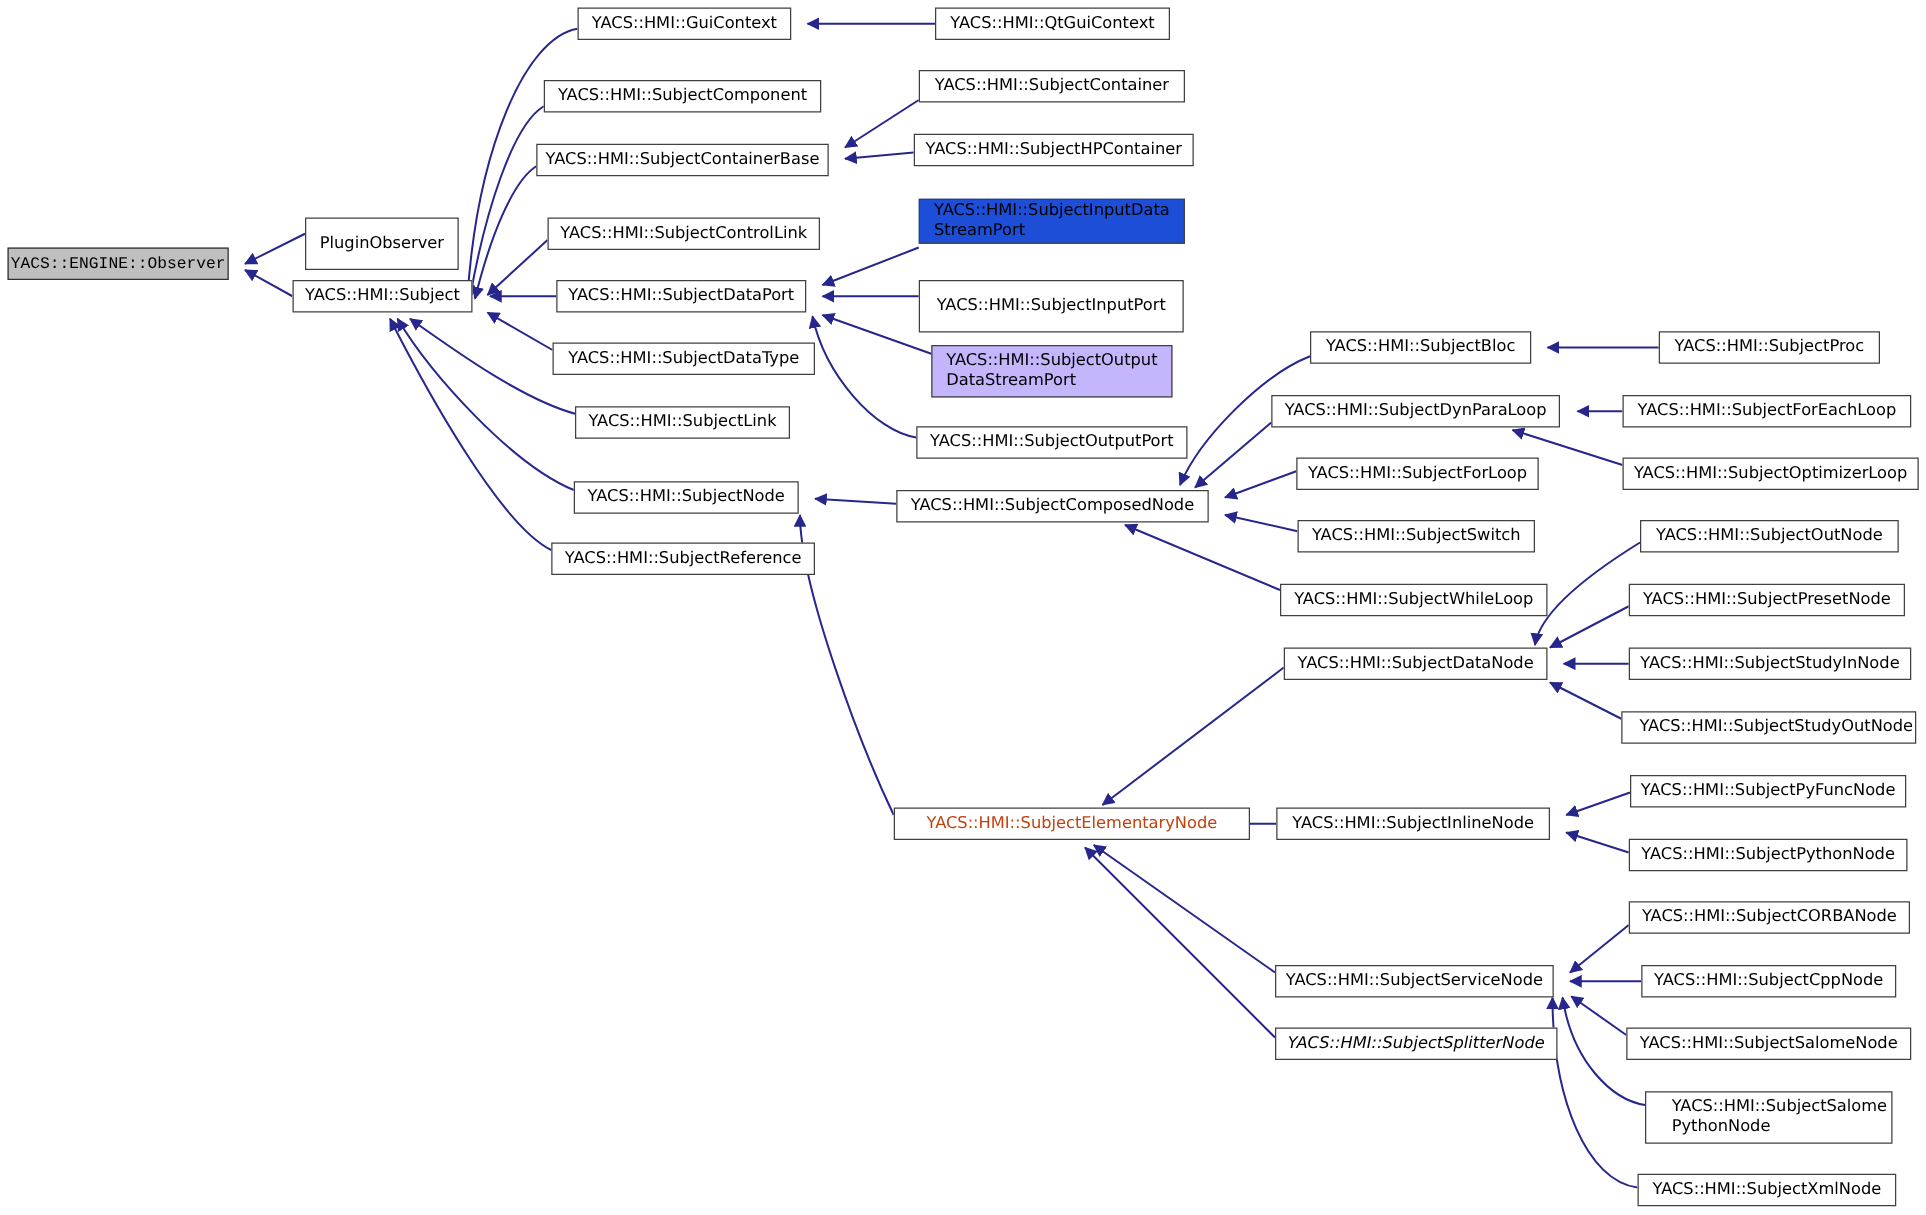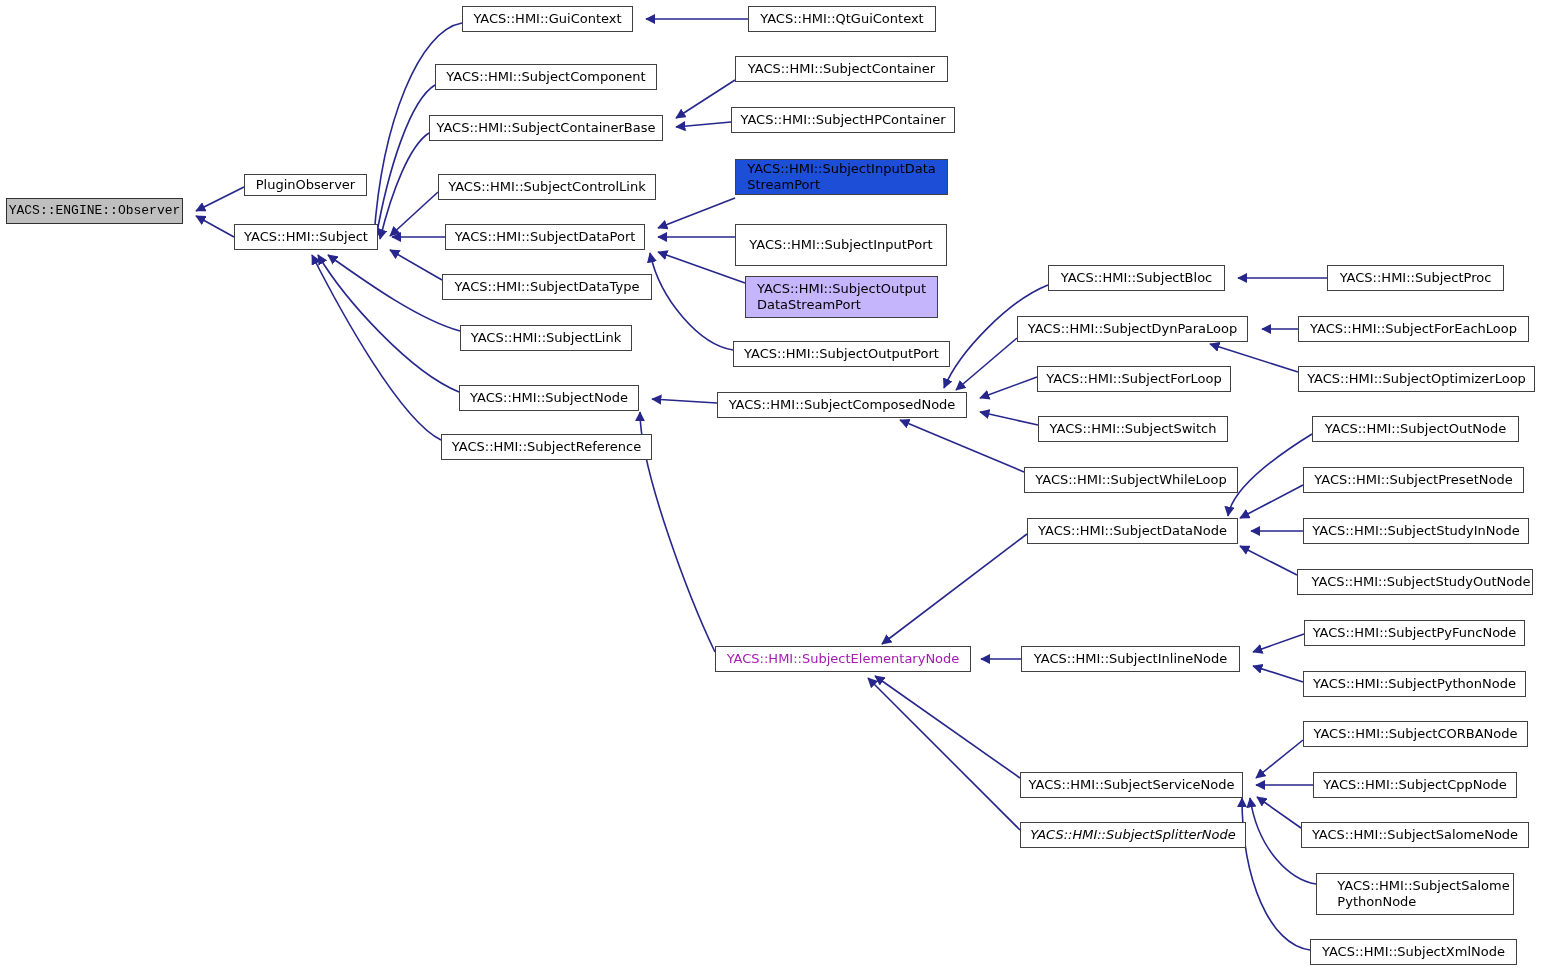--- a/index.html
+++ b/index.html
@@ -94,21 +94,21 @@
       <path d="M 1020,830 L 868,678" fill="none" stroke="#26268c" stroke-width="1.6" marker-end="url(#arrowhead)"></path>
       <path d="M 1304,634 L 1253,652" fill="none" stroke="#26268c" stroke-width="1.6" marker-end="url(#arrowhead)"></path>
       <path d="M 1303,682 L 1253,666" fill="none" stroke="#26268c" stroke-width="1.6" marker-end="url(#arrowhead)"></path>
       <path d="M 1303,740 L 1256,778" fill="none" stroke="#26268c" stroke-width="1.6" marker-end="url(#arrowhead)"></path>
       <path d="M 1313,785 L 1256,785" fill="none" stroke="#26268c" stroke-width="1.6" marker-end="url(#arrowhead)"></path>
       <path d="M 1301,828 L 1257,797" fill="none" stroke="#26268c" stroke-width="1.6" marker-end="url(#arrowhead)"></path>
       <path d="M 1316,884 C 1290,880 1258,850 1250,798" fill="none" stroke="#26268c" stroke-width="1.6" marker-end="url(#arrowhead)"></path>
       <path d="M 1310,950 C 1270,945 1242,880 1242,798" fill="none" stroke="#26268c" stroke-width="1.6" marker-end="url(#arrowhead)"></path>
     </svg>
 <div class="node highlight" style="left: 6px; top: 198px; width: 177px; height: 26px; border-color: rgb(48, 48, 48); background: rgb(191, 191, 191); color: rgb(0, 0, 0);">YACS::ENGINE::Observer</div>
-    <div class="node" style="left: 244px; top: 174px; width: 123px; height: 22px; border-color: rgb(64, 64, 64); background: rgb(255, 255, 255); color: rgb(0, 0, 0);">PluginObserver</div>
+    <div class="node" style="left: 244px; top: 174px; width: 123px; height: 42px; border-color: rgb(64, 64, 64); background: rgb(255, 255, 255); color: rgb(0, 0, 0);">PluginObserver</div>
     <div class="node" style="left: 234px; top: 224px; width: 144px; height: 26px; border-color: rgb(64, 64, 64); background: rgb(255, 255, 255); color: rgb(0, 0, 0);">YACS::HMI::Subject</div>
     <div class="node" style="left: 462px; top: 6px; width: 171px; height: 26px; border-color: rgb(64, 64, 64); background: rgb(255, 255, 255); color: rgb(0, 0, 0);">YACS::HMI::GuiContext</div>
     <div class="node" style="left: 748px; top: 6px; width: 188px; height: 26px; border-color: rgb(64, 64, 64); background: rgb(255, 255, 255); color: rgb(0, 0, 0);">YACS::HMI::QtGuiContext</div>
     <div class="node" style="left: 435px; top: 64px; width: 222px; height: 26px; border-color: rgb(64, 64, 64); background: rgb(255, 255, 255); color: rgb(0, 0, 0);">YACS::HMI::SubjectComponent</div>
     <div class="node" style="left: 735px; top: 56px; width: 213px; height: 26px; border-color: rgb(64, 64, 64); background: rgb(255, 255, 255); color: rgb(0, 0, 0);">YACS::HMI::SubjectContainer</div>
     <div class="node" style="left: 429px; top: 115px; width: 234px; height: 26px; border-color: rgb(64, 64, 64); background: rgb(255, 255, 255); color: rgb(0, 0, 0);">YACS::HMI::SubjectContainerBase</div>
     <div class="node" style="left: 731px; top: 107px; width: 224px; height: 26px; border-color: rgb(64, 64, 64); background: rgb(255, 255, 255); color: rgb(0, 0, 0);">YACS::HMI::SubjectHPContainer</div>
     <div class="node" style="left: 438px; top: 174px; width: 218px; height: 26px; border-color: rgb(64, 64, 64); background: rgb(255, 255, 255); color: rgb(0, 0, 0);">YACS::HMI::SubjectControlLink</div>
     <div class="node" style="left: 735px; top: 159px; width: 213px; height: 36px; border-color: rgb(64, 64, 64); background: #1d4ed8; color: rgb(0, 0, 0);">YACS::HMI::SubjectInputData
 StreamPort</div>
@@ -128,21 +128,21 @@
     <div class="node" style="left: 1298px; top: 316px; width: 231px; height: 26px; border-color: rgb(64, 64, 64); background: rgb(255, 255, 255); color: rgb(0, 0, 0);">YACS::HMI::SubjectForEachLoop</div>
     <div class="node" style="left: 1037px; top: 366px; width: 194px; height: 26px; border-color: rgb(64, 64, 64); background: rgb(255, 255, 255); color: rgb(0, 0, 0);">YACS::HMI::SubjectForLoop</div>
     <div class="node" style="left: 1298px; top: 366px; width: 237px; height: 26px; border-color: rgb(64, 64, 64); background: rgb(255, 255, 255); color: rgb(0, 0, 0);">YACS::HMI::SubjectOptimizerLoop</div>
     <div class="node" style="left: 1038px; top: 416px; width: 190px; height: 26px; border-color: rgb(64, 64, 64); background: rgb(255, 255, 255); color: rgb(0, 0, 0);">YACS::HMI::SubjectSwitch</div>
     <div class="node" style="left: 1312px; top: 416px; width: 207px; height: 26px; border-color: rgb(64, 64, 64); background: rgb(255, 255, 255); color: rgb(0, 0, 0);">YACS::HMI::SubjectOutNode</div>
     <div class="node" style="left: 1024px; top: 467px; width: 214px; height: 26px; border-color: rgb(64, 64, 64); background: rgb(255, 255, 255); color: rgb(0, 0, 0);">YACS::HMI::SubjectWhileLoop</div>
     <div class="node" style="left: 1303px; top: 467px; width: 221px; height: 26px; border-color: rgb(64, 64, 64); background: rgb(255, 255, 255); color: rgb(0, 0, 0);">YACS::HMI::SubjectPresetNode</div>
     <div class="node" style="left: 1027px; top: 518px; width: 211px; height: 26px; border-color: rgb(64, 64, 64); background: rgb(255, 255, 255); color: rgb(0, 0, 0);">YACS::HMI::SubjectDataNode</div>
     <div class="node" style="left: 1303px; top: 518px; width: 226px; height: 26px; border-color: rgb(64, 64, 64); background: rgb(255, 255, 255); color: rgb(0, 0, 0);">YACS::HMI::SubjectStudyInNode</div>
     <div class="node" style="left: 1297px; top: 569px; width: 236px; height: 26px; border-color: rgb(64, 64, 64); background: rgb(255, 255, 255); color: rgb(0, 0, 0); padding-left: 16px;">YACS::HMI::SubjectStudyOutNode</div>
-    <div class="node" style="left: 715px; top: 646px; width: 256px; height: 26px; border-color: rgb(64, 64, 64); background: rgb(255, 255, 255); color: #a21caf;">YACS::HMI::SubjectElementaryNode</div>
+    <div class="node" style="left: 715px; top: 646px; width: 285px; height: 26px; border-color: rgb(64, 64, 64); background: rgb(255, 255, 255); color: #c2410c;">YACS::HMI::SubjectElementaryNode</div>
     <div class="node" style="left: 1304px; top: 620px; width: 221px; height: 26px; border-color: rgb(64, 64, 64); background: rgb(255, 255, 255); color: rgb(0, 0, 0);">YACS::HMI::SubjectPyFuncNode</div>
     <div class="node" style="left: 1021px; top: 646px; width: 219px; height: 26px; border-color: rgb(64, 64, 64); background: rgb(255, 255, 255); color: rgb(0, 0, 0);">YACS::HMI::SubjectInlineNode</div>
     <div class="node" style="left: 1303px; top: 671px; width: 223px; height: 26px; border-color: rgb(64, 64, 64); background: rgb(255, 255, 255); color: rgb(0, 0, 0);">YACS::HMI::SubjectPythonNode</div>
     <div class="node" style="left: 1303px; top: 721px; width: 225px; height: 26px; border-color: rgb(64, 64, 64); background: rgb(255, 255, 255); color: rgb(0, 0, 0);">YACS::HMI::SubjectCORBANode</div>
     <div class="node" style="left: 1020px; top: 772px; width: 223px; height: 26px; border-color: rgb(64, 64, 64); background: rgb(255, 255, 255); color: rgb(0, 0, 0);">YACS::HMI::SubjectServiceNode</div>
     <div class="node" style="left: 1313px; top: 772px; width: 204px; height: 26px; border-color: rgb(64, 64, 64); background: rgb(255, 255, 255); color: rgb(0, 0, 0);">YACS::HMI::SubjectCppNode</div>
     <div class="node" style="left: 1020px; top: 822px; width: 226px; height: 26px; border-color: rgb(64, 64, 64); background: rgb(255, 255, 255); color: rgb(0, 0, 0); font-style: italic;">YACS::HMI::SubjectSplitterNode</div>
     <div class="node" style="left: 1301px; top: 822px; width: 228px; height: 26px; border-color: rgb(64, 64, 64); background: rgb(255, 255, 255); color: rgb(0, 0, 0);">YACS::HMI::SubjectSalomeNode</div>
     <div class="node" style="left: 1316px; top: 873px; width: 198px; height: 42px; border-color: rgb(64, 64, 64); background: rgb(255, 255, 255); color: rgb(0, 0, 0); padding-left: 21px;">YACS::HMI::SubjectSalome
 PythonNode</div>

